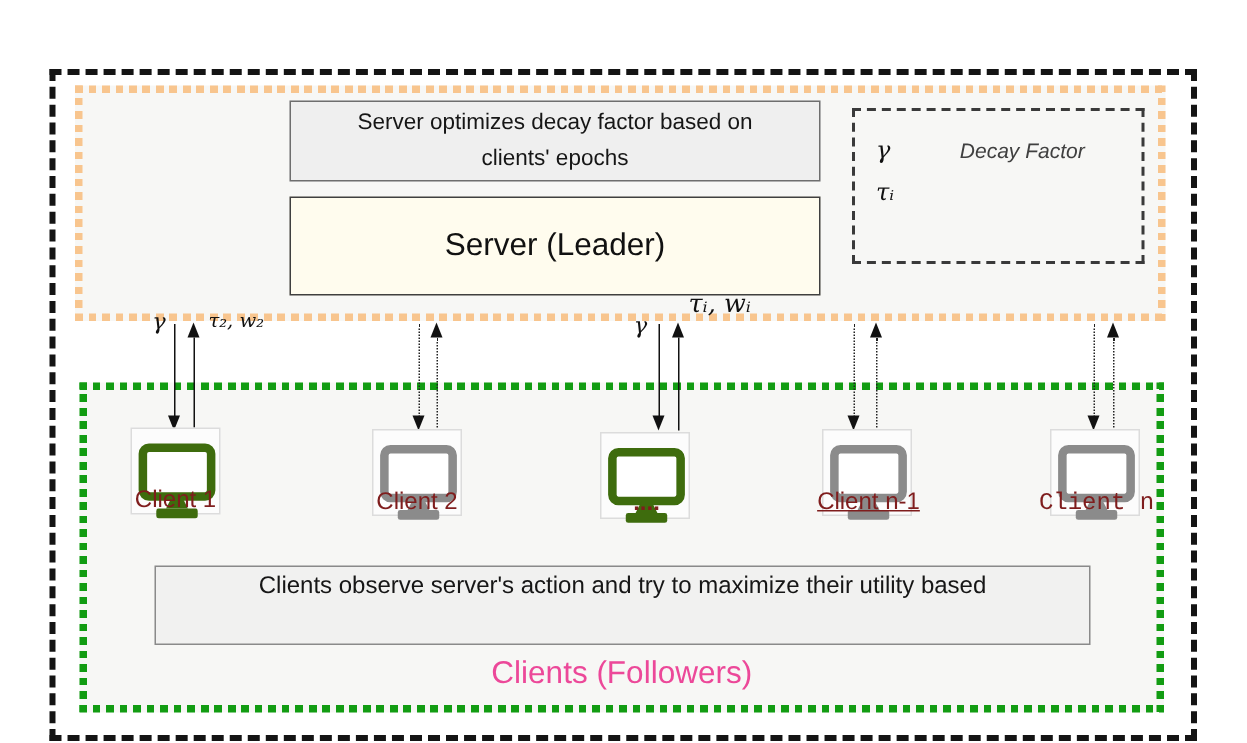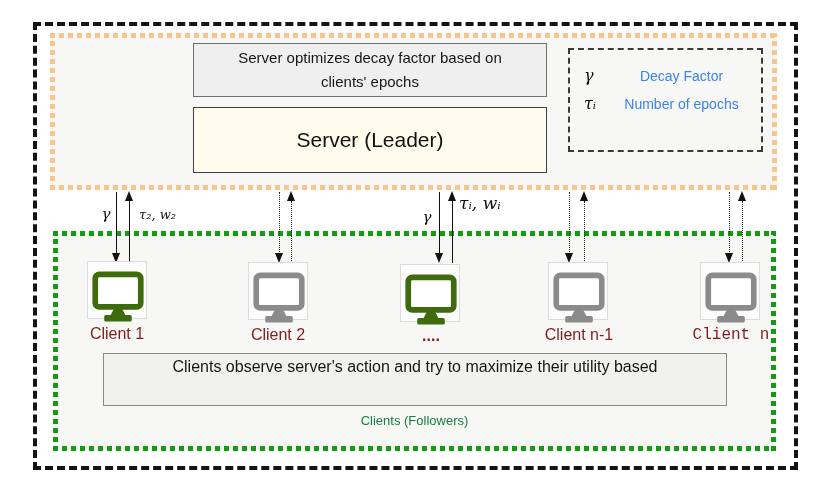--- a/index.html
+++ b/index.html
@@ -1,20 +1,20 @@
 <!DOCTYPE html>
 <html style="--outer-border: #141414; --server-zone-border: #f8c58e; --clients-zone-border: #129c12; --zone-bg: #f7f7f5; --note-bg: #efefef; --server-box-bg: #fffcee; --client-green: #3e6c0d; --client-gray: #8b8b8b;"><head>
 <meta charset="utf-8">
 <style>
   html,body{margin:0;padding:0;background:#ffffff;}
   #stage{
     position:relative;width:831px;height:495px;background:#ffffff;
     font-family:"Liberation Sans",sans-serif;color:#1a1a1a;overflow:hidden;
   }
-  .abs{position:absolute;box-sizing:border-box;}
+  .abs{position:absolute;box-sizing:border-box;margin-top:24px;}
 
   
   #outer-frame{
     left:33px;top:22px;width:765px;height:448px;
     border:4px dashed var(--outer-border,#141414);
     background:transparent;
   }
 
   
   .zone{background-color:var(--zone-bg,#f7f7f5);background-repeat:no-repeat;}
@@ -46,33 +46,33 @@
     text-align:center;color:#161616;
   }
   #server-note{left:193px;top:43px;width:354px;height:54px;font-size:15px;line-height:1.6;padding-top:2px;}
   #server-box{
     left:193px;top:107px;width:354px;height:66px;
     background:var(--server-box-bg,#fffcee);
     border:1.5px solid #3f3f3f;
     font-size:21px;text-align:center;line-height:63px;color:#111;
   }
   #clients-note{left:103px;top:353px;width:624px;height:53px;font-size:16px;line-height:1.55;padding-top:1px;background:#f1f1f0;border-color:#8a8a8a;}
-  #followers-label{left:53px;top:413px;width:723px;text-align:center;font-size:13px;color:#15803d;}
+  #followers-label{left:53px;top:413px;width:723px;text-align:center;font-size:21px;color:#ec4899;}
 
   
   #legend{
     left:568px;top:48px;width:195px;height:104px;
     border:2px dashed #3a3a3a;padding:16px 10px 0 14px;
   }
   .legend-row{display:flex;align-items:center;margin-bottom:9px;}
   .legend-sym{
     width:28px;font-family:"DejaVu Serif",serif;font-style:italic;
     font-size:16px;color:#111;flex:0 0 28px;
   }
-  .legend-text{flex:1;text-align:center;font-size:14px;color:#3b82f6;}
+  .legend-text{flex:1;text-align:center;font-size:14px;color:#404040;font-style:italic;}
 
   
   .arrow-pair{top:191px;height:72px;}
   .a-line{position:absolute;top:0;bottom:0;width:0;}
   .a-line.down{left:0;top:1px;bottom:9px;}
   .a-line.up{right:0;top:10px;bottom:0;}
   .solid .a-line{border-left:1.6px solid #111;}
   .dotted .a-line{border-left:1.5px dotted #222;}
   .a-head{position:absolute;width:0;height:0;border-left:4.5px solid transparent;border-right:4.5px solid transparent;}
   .a-head.down{bottom:0;left:-3.6px;border-top:10px solid #111;}
@@ -111,21 +111,20 @@
     <span>Server (Leader)</span>
   </div>
 
   <div class="abs" id="legend">
     <div class="legend-row">
       <span class="legend-sym">γ</span>
       <span class="legend-text">Decay Factor</span>
     </div>
     <div class="legend-row">
       <span class="legend-sym">τᵢ</span>
-      <span class="legend-text">Number of epochs</span>
     </div>
   </div>
 
   <div class="abs arrow-pair solid" style="left:116px;width:14px;">
     <div class="a-line down"></div>
     <div class="a-head down" style="left:-4.2px;"></div>
     <div class="a-line up"></div>
     <div class="a-head up"></div>
   </div>
   <div class="math-label" style="left:96px;top:205px;width:20px;text-align:center;font-size:15px;">γ</div>
@@ -196,21 +195,21 @@
 
   <div class="abs client-box" style="left:548px;top:262px;">
     <span style="color: rgb(139, 139, 139);">
       <svg width="52" height="56" viewBox="0 0 64 66">
           <rect x="4" y="4" width="56" height="40" rx="5" fill="#fff" stroke="currentColor" stroke-width="7"></rect>
           <path d="M28 44 L36 44 L41 54 L23 54 Z" fill="currentColor"></path>
           <rect x="15" y="54" width="34" height="8" rx="2" fill="currentColor"></rect>
         </svg>
     </span>
   </div>
-  <div class="client-label" style="left:529px;top:326px;">Client n-1</div>
+  <div class="client-label" style="left:529px;top:326px;text-decoration:underline;">Client n-1</div>
 
   <div class="abs client-box" style="left:700px;top:262px;">
     <span style="color: rgb(139, 139, 139);">
       <svg width="52" height="56" viewBox="0 0 64 66">
           <rect x="4" y="4" width="56" height="40" rx="5" fill="#fff" stroke="currentColor" stroke-width="7"></rect>
           <path d="M28 44 L36 44 L41 54 L23 54 Z" fill="currentColor"></path>
           <rect x="15" y="54" width="34" height="8" rx="2" fill="currentColor"></rect>
         </svg>
     </span>
   </div>

